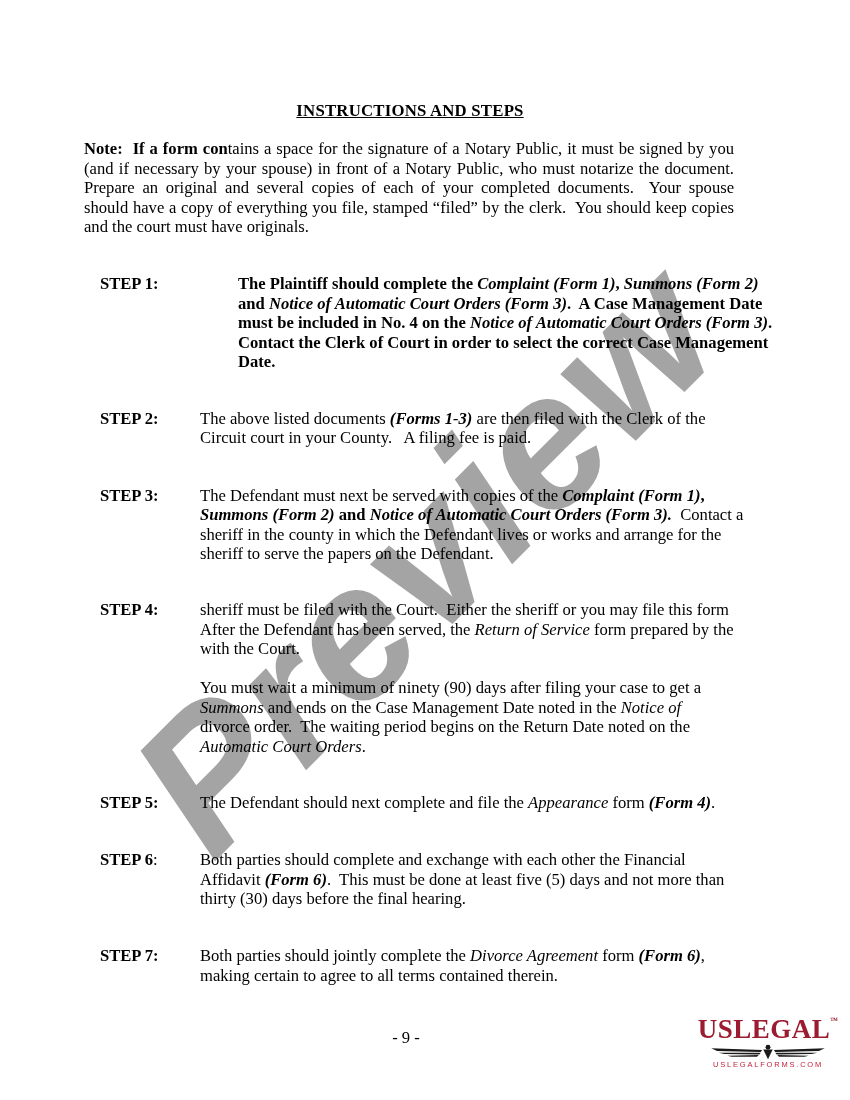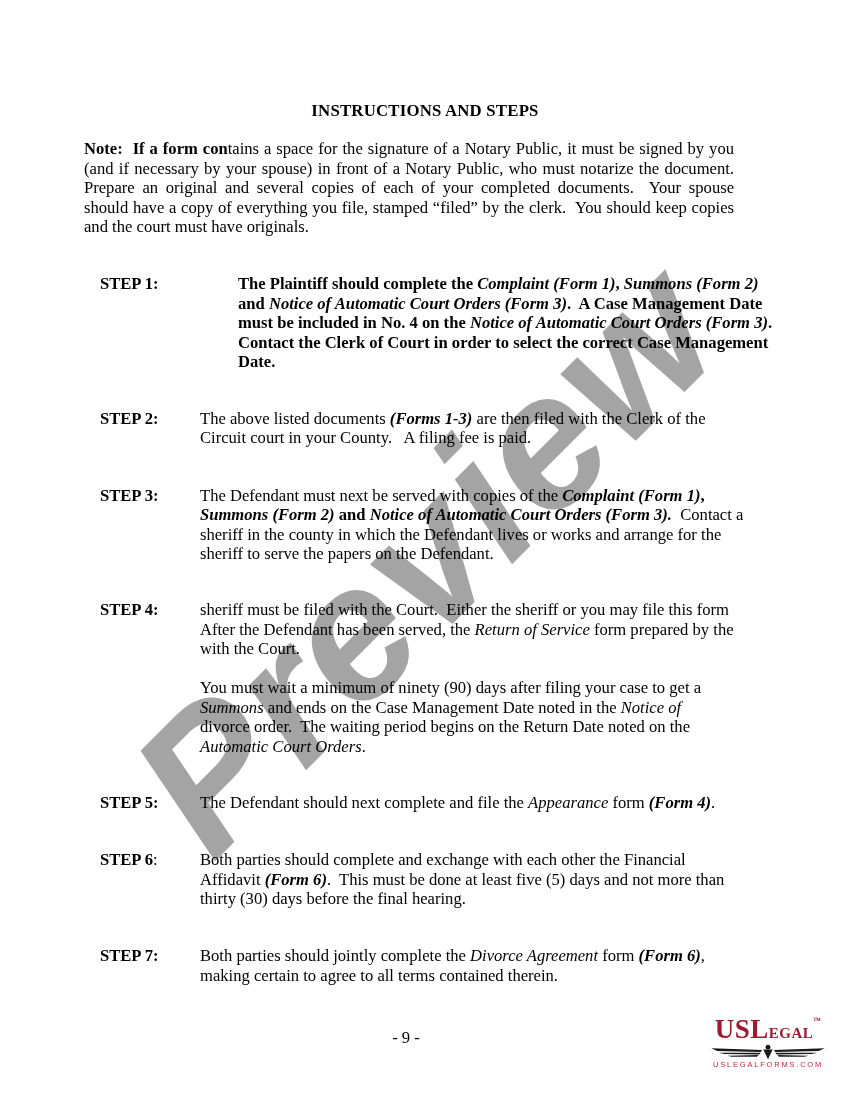--- a/index.html
+++ b/index.html
@@ -26,22 +26,22 @@
     color:#a4a4a4;
     z-index:0;
     white-space:nowrap;
     user-select:none;
   }
   .content{position:absolute;left:0;top:0;width:850px;height:1100px;z-index:1;}
   .b{font-weight:bold;}
   .i{font-style:italic;}
   .bi{font-weight:bold;font-style:italic;}
   .title{
-    position:absolute;left:100px;top:101px;width:650px;
-    text-align:center;font-weight:bold;
+    position:absolute;left:85px;top:101px;width:650px;
+    text-align:center;font-weight:bold;text-decoration:underline;
     font-size:16.8px;line-height:19.5px;letter-spacing:.2px;
   }
   .note{position:absolute;left:84px;top:139px;width:650px;}
   .tl{line-height:19.5px;white-space:nowrap;}
   .note .tl{white-space:normal;}
   .note .tl.just{text-align:justify;text-align-last:justify;}
   .steps{position:absolute;left:100px;top:274px;width:660px;}
   .step{display:flex;align-items:flex-start;}
   .step:nth-child(1){margin-bottom:37px;gap:38px;}
   .step:nth-child(2){margin-bottom:38px;}
@@ -58,21 +58,21 @@
   }
   .logo{
     position:absolute;right:6px;top:1016px;width:152px;
     text-align:center;line-height:1;
   }
   .logo-text{
     font-family:"Liberation Serif","DejaVu Serif",serif;
     font-weight:bold;color:#9b1c30;white-space:nowrap;
   }
   .logo-text .lg{font-size:27px;letter-spacing:.5px;}
-  .logo-text .sm{font-size:15px;letter-spacing:.5px;}
+  .logo-text .sm{font-size:27px;letter-spacing:.5px;}
   .logo-text sup{font-size:8px;vertical-align:top;position:relative;top:1px;}
   .logo-eagle{display:block;margin:1px auto 1px;width:124px;height:16px;}
   .logo-sub{
     font-family:"Liberation Sans","DejaVu Sans",sans-serif;
     font-size:7.5px;font-weight:normal;letter-spacing:1.8px;
     color:#c41f39;white-space:nowrap;
   }
 </style>
 </head>
 <body>

